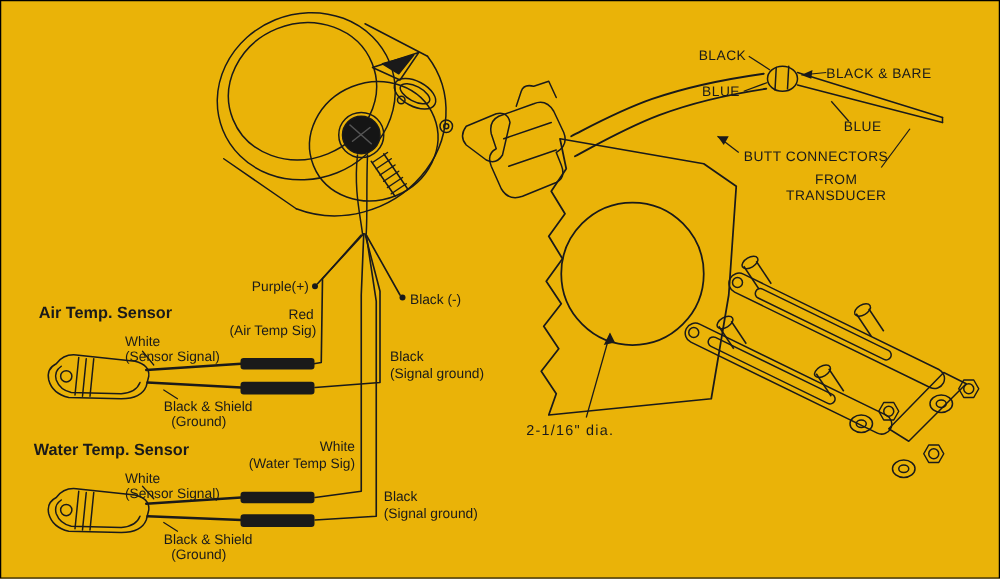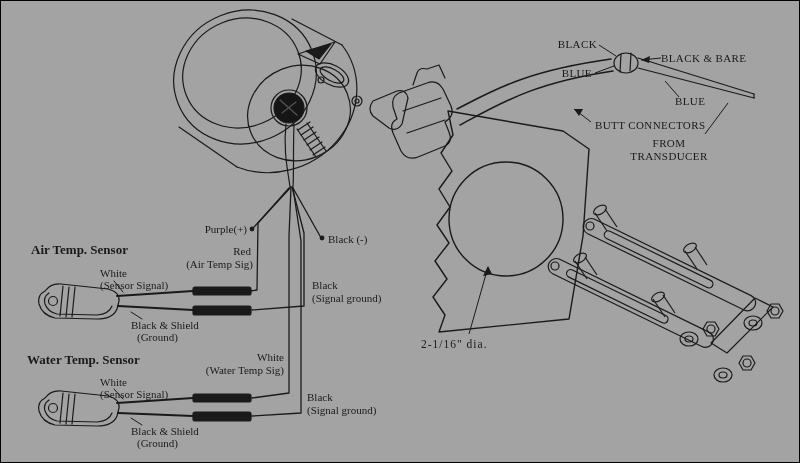--- a/index.html
+++ b/index.html
@@ -1,19 +1,19 @@
 <!DOCTYPE html>
 <html><head>
 <meta charset="utf-8">
 <style>
   html,body{margin:0;padding:0;background:#fff;}
   .frame{
-    width:798px;height:461px;border:1px solid #000;background:#a3a3a3;
+    width:798px;height:461px;border:1px solid #000;background:#eab308;
     position:relative;overflow:hidden;
-    font-family:Liberation Serif, serif;
+    font-family:Liberation Sans, sans-serif;
   }
   svg{display:block;}
   text{fill:#1a1a1a;stroke:none;}
   .lbl{font-size:11px;}
   .lbl-caps{font-size:11px;letter-spacing:0.4px;}
   .lbl-title{font-size:13px;font-weight:bold;}
   .lbl-dia{font-size:11.5px;letter-spacing:1px;}
 </style>
 </head>
 <body>

